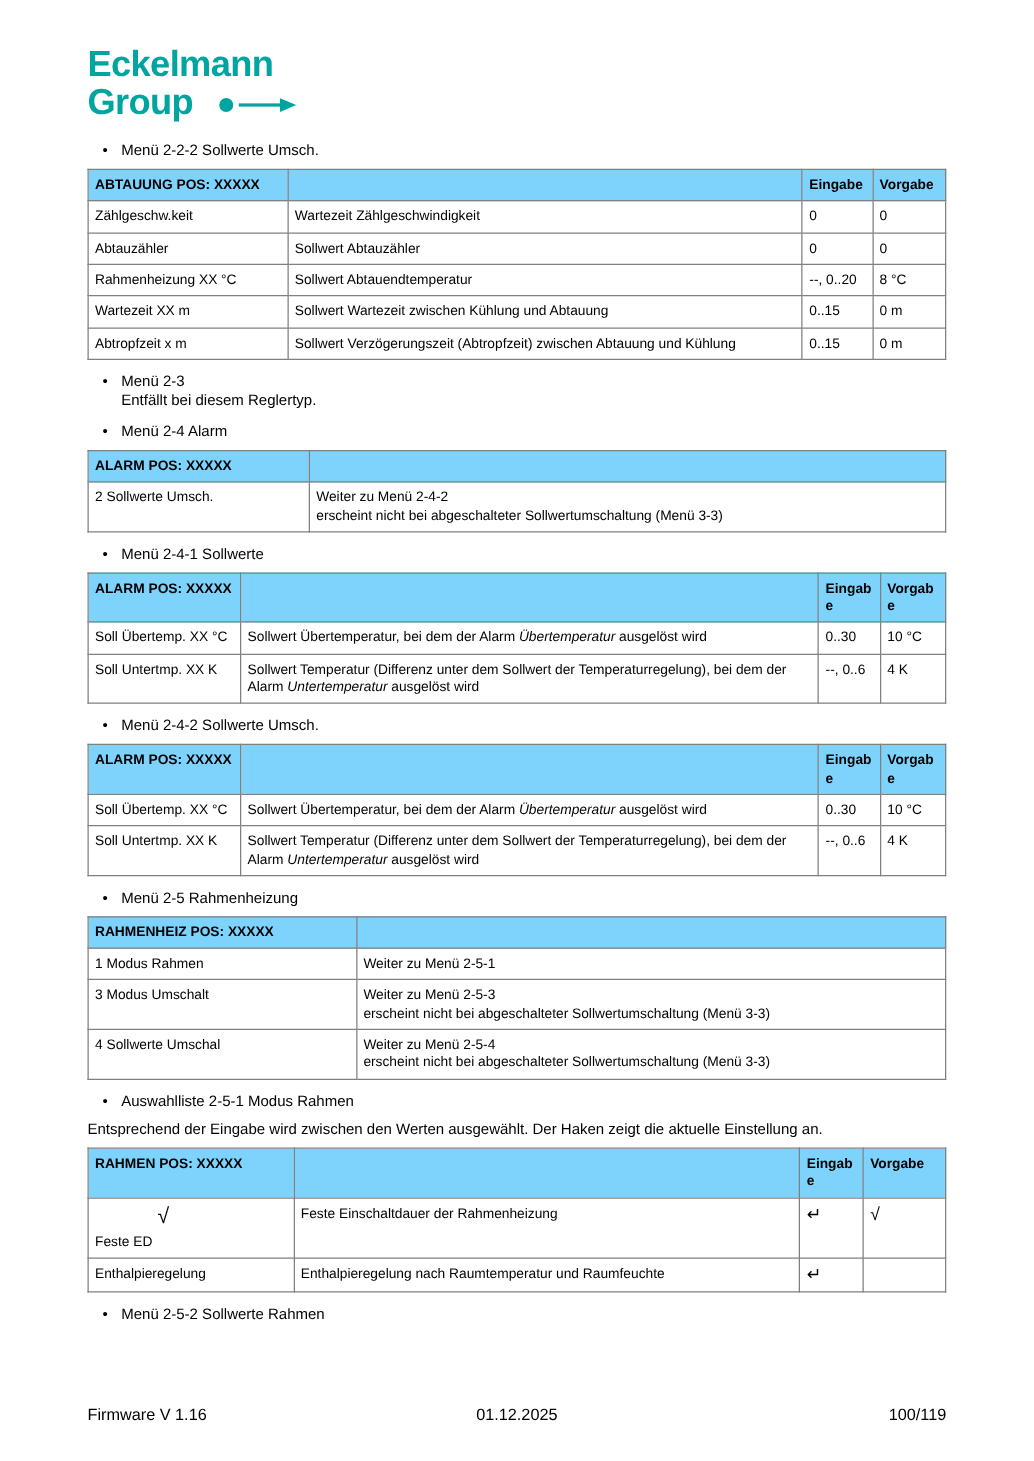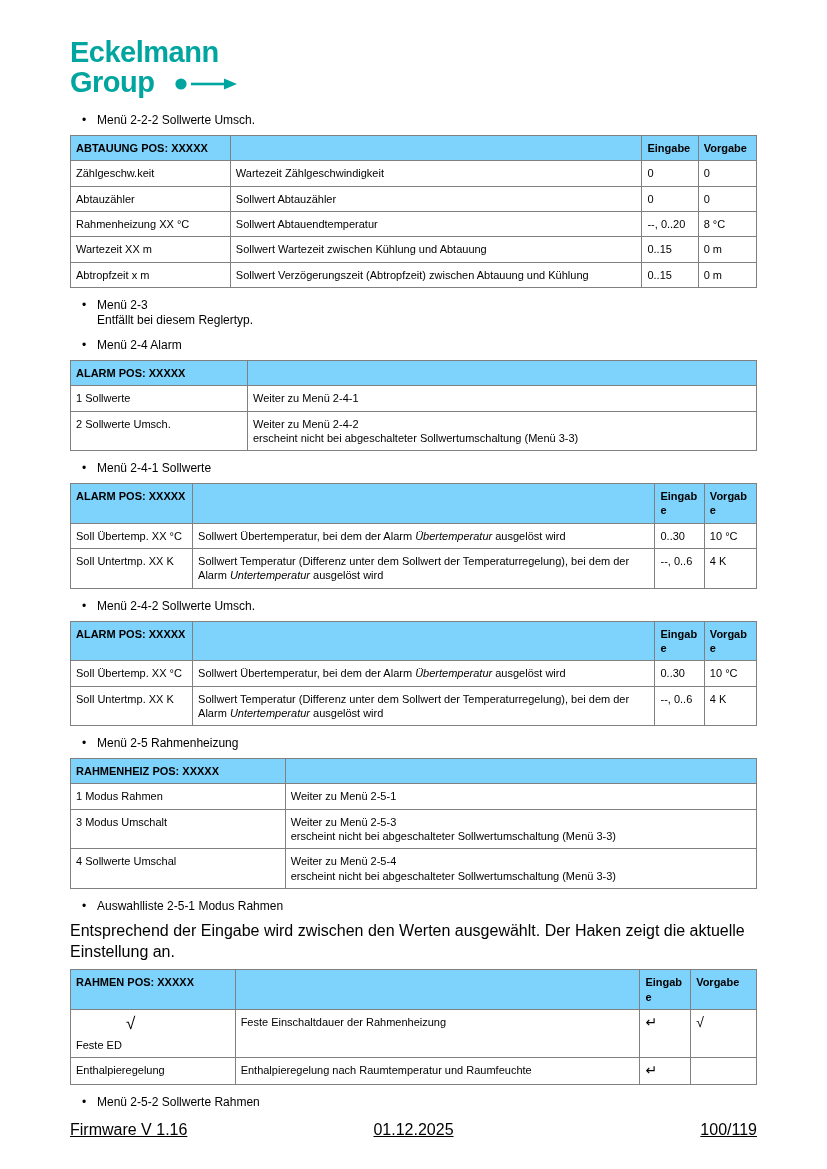--- a/index.html
+++ b/index.html
@@ -23,21 +23,21 @@
     line-height: 1.02;
     letter-spacing: -0.5px;
   }
   .logo-row2 { display: flex; align-items: center; gap: 20px; }
   .logo-arrow { display: inline-block; margin-top: 4px; }
 
   
   .bullet-item { display: flex; font-size: 12px; line-height: 1.25; margin: 10px 0 7px 0; }
   .bullet-dot { margin-left: 12px; margin-right: 7px; width: 8px; flex: 0 0 auto; }
   .bullet-lines { flex: 1; }
-  .paragraph { font-size: 16px; line-height: 1.3; margin: 4px 0 7px 0; }
+  .paragraph { font-size: 12px; line-height: 1.3; margin: 4px 0 7px 0; }
 
   
   table.data-table {
     width: 100%;
     border-collapse: collapse;
     table-layout: fixed;
     font-size: 11px;
     line-height: 1.3;
     margin: 2px 0 4px 0;
   }
@@ -54,22 +54,21 @@
   }
   td.symbol-cell .symbol { font-size: 14px; line-height: 15px; }
   td.check-cell .check-above { margin-left: 50px; font-size: 17px; line-height: 18px; height: 18px; }
   td.check-cell .check-label { margin-top: 5px; }
   td .vorgabe-check { font-size: 16px; }
 
   
   .footer {
     position: absolute; left: 70px; right: 70px; bottom: 30px;
     display: flex; align-items: baseline;
-    font-size: 16px;
-    text-decoration: underline;
+    font-size: 13px;
   }
   .footer .f-left { flex: 1; text-align: left; }
   .footer .f-center { flex: 1; text-align: center; }
   .footer .f-right { flex: 1; text-align: right; }
 </style>
 </head>
 <body>
 
 <div class="page">
 
@@ -159,24 +158,20 @@
           <col style="width: 74.2%;">
         </colgroup>
         <thead>
           <tr class="header-row">
             <th>ALARM POS: XXXXX</th>
             <th></th>
           </tr>
         </thead>
         <tbody>
           <tr>
-            <td>1 Sollwerte</td>
-            <td>Weiter zu Menü 2-4-1</td>
-          </tr>
-          <tr>
             <td>2 Sollwerte Umsch.</td>
             <td>Weiter zu Menü 2-4-2<br>erscheint nicht bei abgeschalteter Sollwertumschaltung (Menü 3-3)</td>
           </tr>
         </tbody>
       </table>
       <div class="bullet-item">
         <span class="bullet-dot">•</span>
         <div class="bullet-lines">
           <div class="bullet-line">Menü 2-4-1 Sollwerte</div>
         </div>

